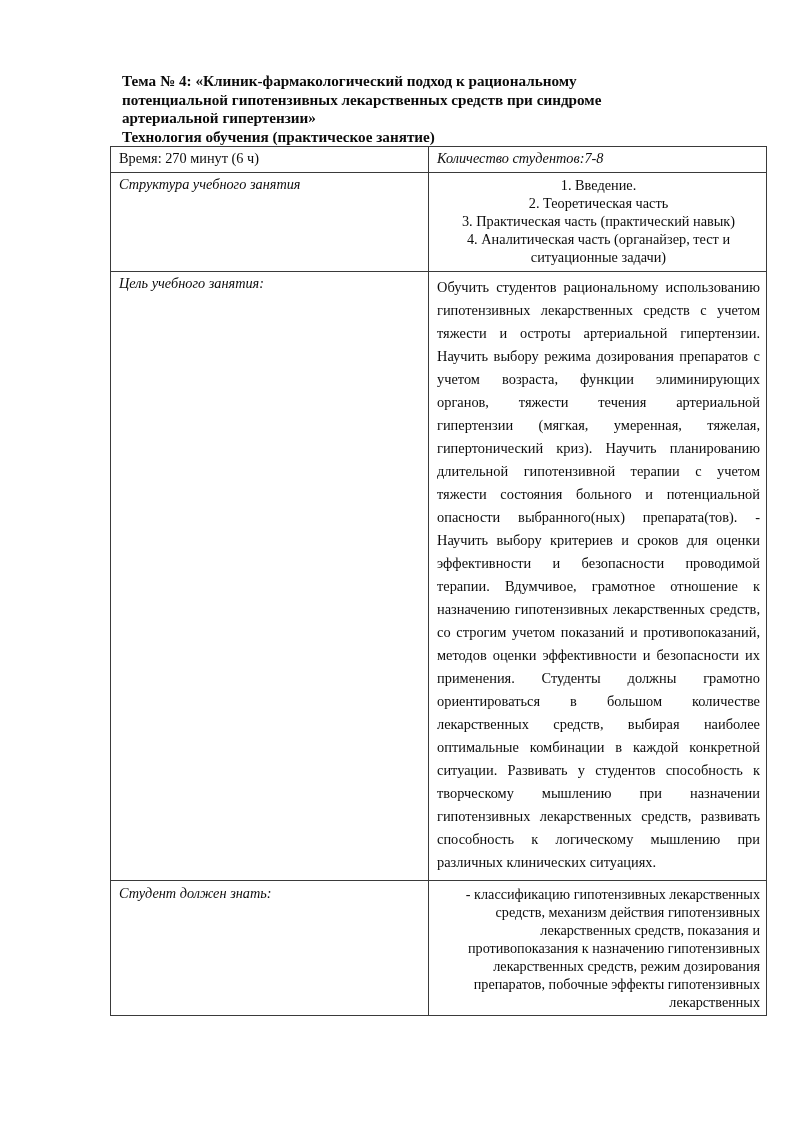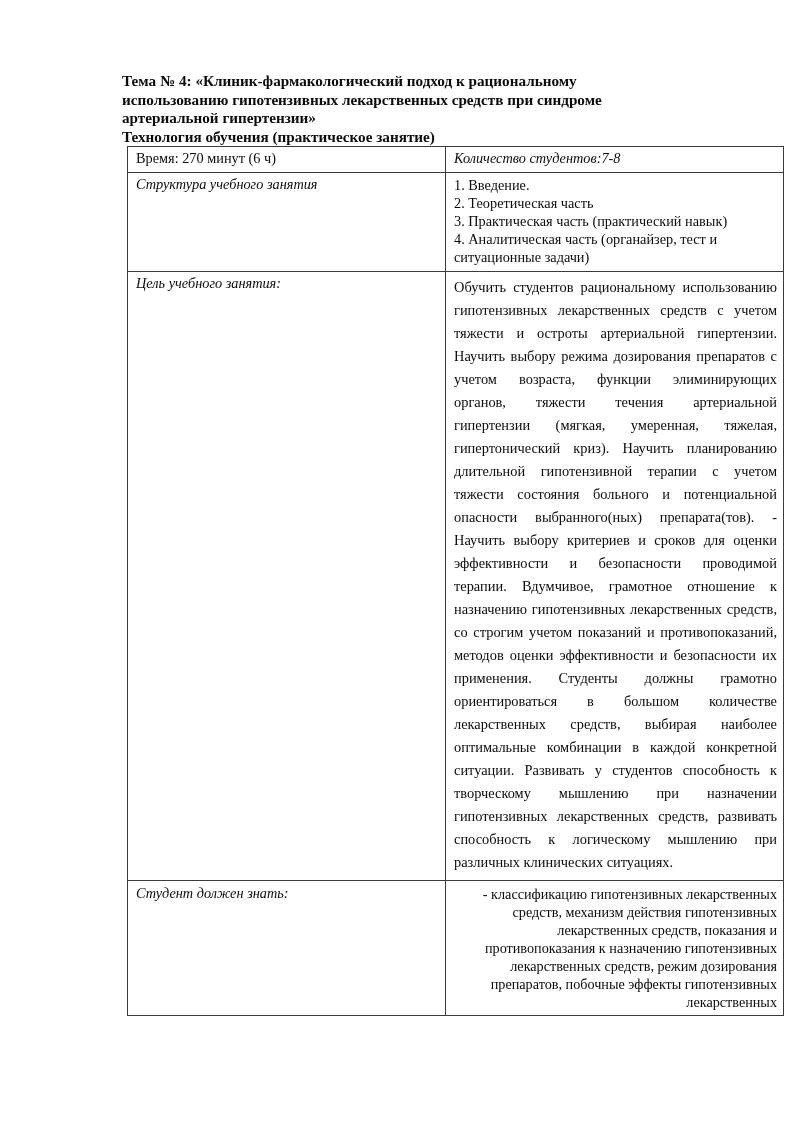--- a/index.html
+++ b/index.html
@@ -36,21 +36,21 @@
     line-height: 18.6px;
     text-align: left;
   }
   .doc-heading .line-center {
     display: block;
   }
 
   
   .tbl-wrap {
     position: absolute;
-    left: 127px;
+    left: 110px;
     top: 146px;
     width: 656px;
   }
   table.lesson-table {
     border-collapse: collapse;
     width: 656px;
     table-layout: fixed;
   }
   table.lesson-table td {
     border: 1px solid #3a3a3a;
@@ -78,20 +78,21 @@
 
   .struct-list {
     margin: 0;
     padding: 0;
     list-style: none;
   }
   .struct-list li {
     margin: 0;
     padding: 0;
     line-height: 18.2px;
+    text-align: center;
   }
 
   .goal-text {
     margin: 0;
     text-align: justify;
     text-justify: inter-word;
     line-height: 23px;
     font-size: 14.4px;
     padding-top: 1px;
     padding-bottom: 2px;
@@ -107,21 +108,21 @@
     padding-top: 1px;
   }
   .row-know td.c-left { padding-top: 4px; }
 </style>
 </head>
 <body>
 
 <div class="page">
 
   <div class="doc-heading">
-    <span class="line-block">Тема № 4: «Клиник-фармакологический подход к рациональному использованию</span>
+    <span class="line-block">Тема № 4: «Клиник-фармакологический подход к рациональному потенциальной</span>
     <span class="line-block">гипотензивных лекарственных средств при синдроме артериальной гипертензии»</span>
     <span class="line-center">Технология обучения (практическое занятие)</span>
   </div>
 
   <div class="tbl-wrap">
     <table class="lesson-table">
       <colgroup>
         <col class="col-left">
         <col class="col-right">
       </colgroup>

